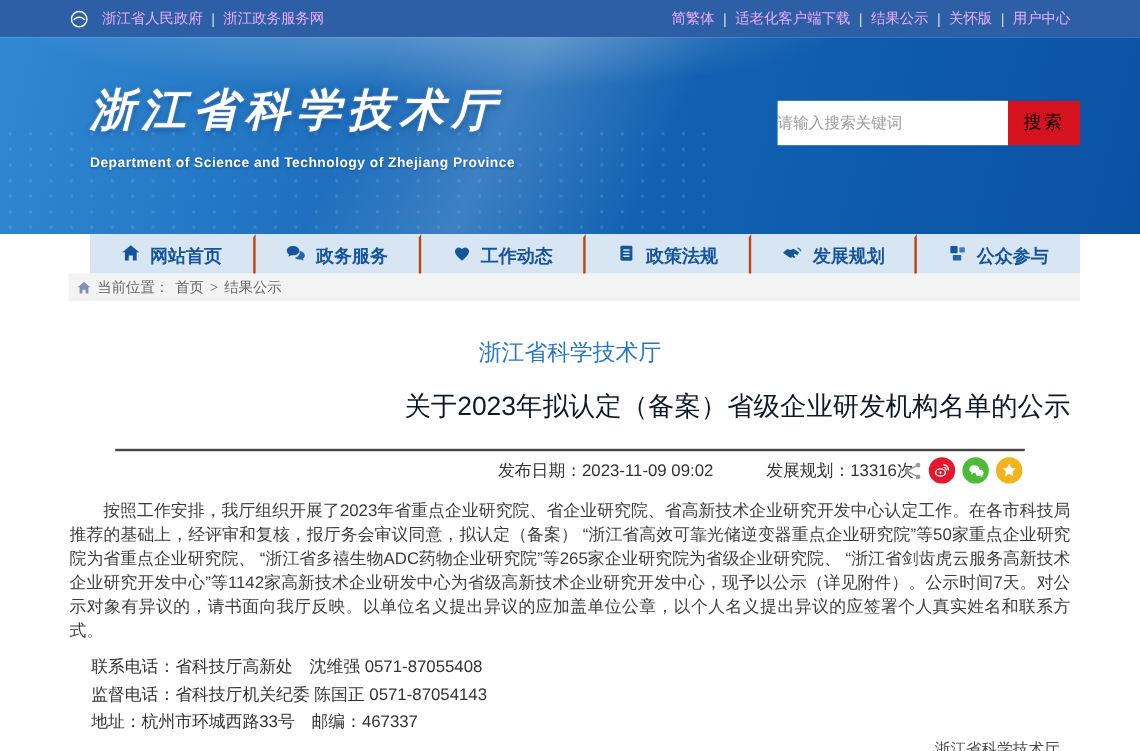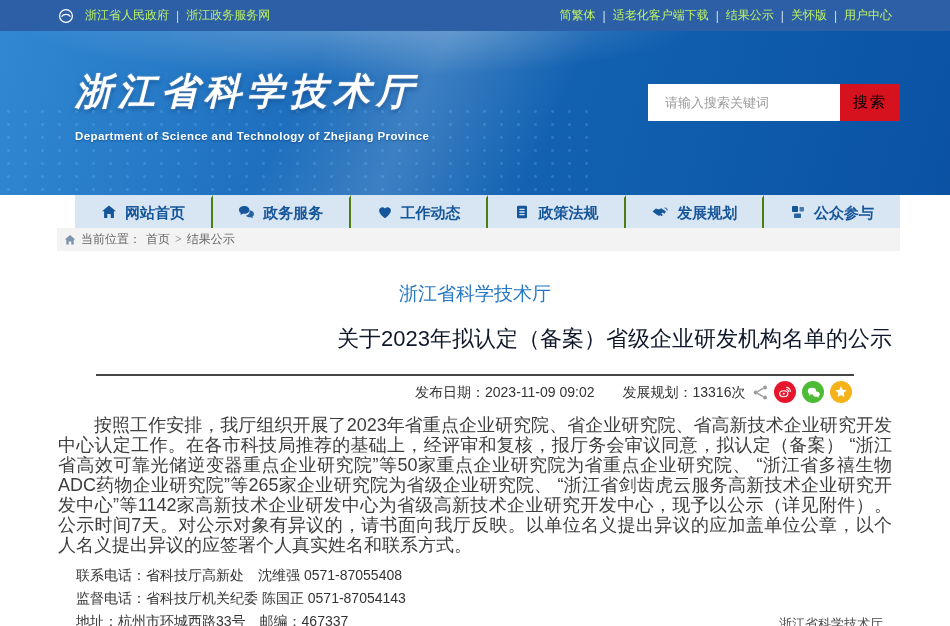--- a/index.html
+++ b/index.html
@@ -8,21 +8,21 @@
     background:#fff;font-family:"Liberation Sans","DejaVu Sans",sans-serif;
     -webkit-font-smoothing:antialiased;
   }
   
   .topbar{
     height:31px;background:#2d5fa6;display:flex;align-items:center;
     justify-content:space-between;padding:0 58px;box-sizing:border-box;
     font-size:12px;color:#eef4fb;
   }
   .topbar .grp{display:flex;align-items:center;gap:7px;}
-  .topbar a{color:#bef264;text-decoration:none;cursor:pointer;}
+  .topbar a{color:#f0abfc;text-decoration:none;cursor:pointer;}
   .topbar .sep{opacity:.85;}
   .emblem{display:inline-flex;margin-right:4px;}
   
   .banner{
     height:164px;position:relative;overflow:hidden;
     background:
       radial-gradient(ellipse 60% 55% at 38% -5%, rgba(255,255,255,.28), rgba(255,255,255,0) 60%),
       linear-gradient(104deg,#3188d2 0%,#1a6ab9 38%,#1160b0 62%,#0b52a3 100%);
   }
   .banner::before{
@@ -40,63 +40,63 @@
     font-family:"DejaVu Serif","Liberation Serif",serif;
     text-shadow:0 2px 5px rgba(4,45,105,.55), 0 0 2px rgba(255,255,255,.6);
     white-space:nowrap;
   }
   .logo .en{
     margin-top:13px;font-size:11.5px;font-weight:bold;letter-spacing:.4px;white-space:nowrap;
     text-shadow:0 1px 2px rgba(4,45,105,.5);
   }
   .searchbox{position:absolute;right:50px;top:53px;display:flex;}
   .searchbox input{
-    width:192px;height:37px;border:none;outline:none;padding:0 17px;
+    width:192px;height:37px;border:none;outline:none;padding:0 0;
     font-size:13px;color:#333;background:#fff;box-sizing:border-box;
   }
   .searchbox input::placeholder{color:#9b9b9b;}
   .searchbox button{
     width:60px;height:37px;border:none;background:#d5121e;color:#000000;
     font-size:15px;cursor:pointer;letter-spacing:2px;
   }
   
   .navbar{
     margin-left:75px;width:825px;height:33px;background:#d8e5f3;
     display:flex;box-sizing:border-box;
   }
   .nav-item{
     flex:1;display:flex;align-items:center;justify-content:center;gap:8px;
     font-size:15px;font-weight:bold;color:#15559a;cursor:pointer;
-    border-top:3px solid transparent;border-right:2px solid #4d7c0f;box-sizing:border-box;
+    border-top:3px solid transparent;border-right:2px solid #c2410c;box-sizing:border-box;
   }
   .nav-item:last-child{border-right:none;}
   .nav-item.active{background:#2a65ae;color:#fff;border-top-color:#cf000e;}
   .nav-item svg{flex:0 0 auto;}
   
   .crumbbar{
     margin-left:57px;width:843px;height:23px;background:#f3f3f3;
     display:flex;align-items:center;gap:5px;padding-left:7px;box-sizing:border-box;
     font-size:12px;color:#666;font-family:Liberation Serif, serif;
   }
   .crumbbar a{color:#666;text-decoration:none;cursor:pointer;}
   
   .main{padding:0 58px;position:relative;}
   .title1{margin-top:30px;text-align:center;font-size:19px;color:#2778c4;}
   .title2{margin-top:17px;text-align:right;font-size:22px;color:#0f172a;}
   .divider{margin:20px 38px 0 38px;border-top:2px solid #454545;}
   .meta{
     position:relative;height:34px;display:flex;align-items:center;
-    font-size:14px;color:#333;padding-left:357px;gap:28px;white-space:nowrap;
+    font-size:14px;color:#333;padding-left:357px;gap:44px;white-space:nowrap;
   }
   .meta .shares{position:absolute;right:40px;top:5px;display:flex;align-items:center;gap:6px;}
   .share-btn{display:inline-flex;cursor:pointer;}
   .circle-ic{width:22px;height:22px;border-radius:50%;display:inline-flex;
     align-items:center;justify-content:center;}
   .para{
-    margin-top:5px;font-size:18px;color:#3d3d3d;line-height:20px;
+    margin-top:5px;font-size:14px;color:#3d3d3d;line-height:20px;
     text-align:justify;text-indent:2em;
   }
   .contacts{margin-top:9px;margin-left:18px;font-size:14px;color:#333;}
   .contacts div{line-height:23px;}
   .attachments{margin-top:11px;margin-left:24px;}
   .attach-row{display:flex;align-items:center;gap:3px;height:21px;}
   .attach-row a{font-size:13.5px;color:#333;text-decoration:none;cursor:pointer;}
   .footer-line{position:absolute;left:779px;top:615px;font-size:13px;color:#4a4a4a;white-space:nowrap;}
 </style>
 </head>

